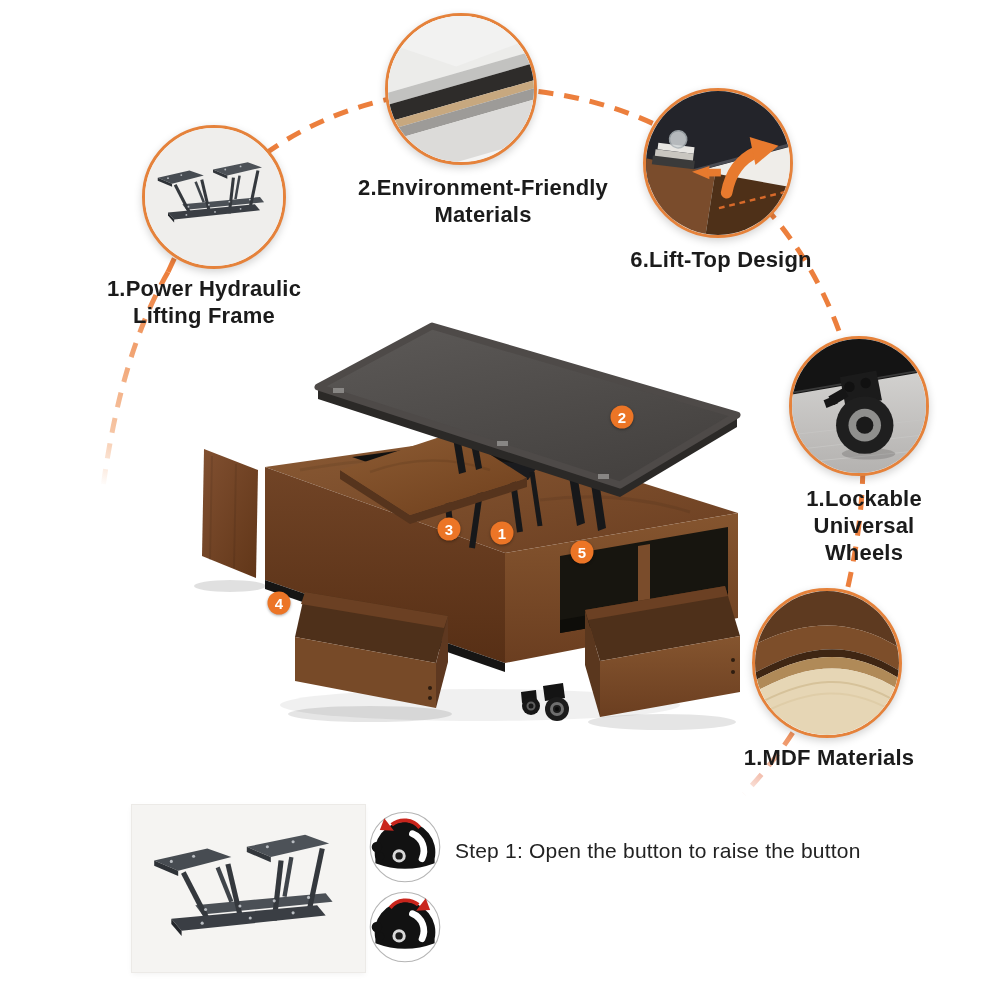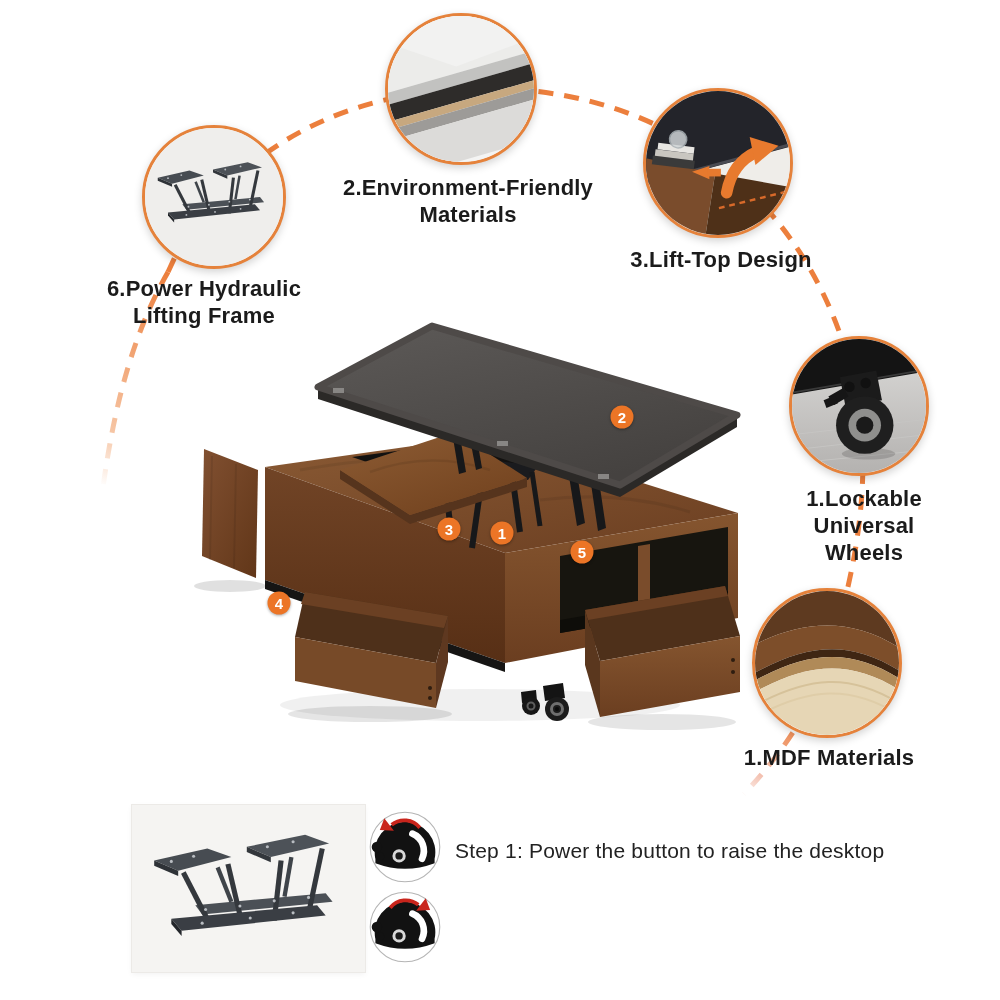--- a/index.html
+++ b/index.html
@@ -200,25 +200,25 @@
       <path d="M-5,0 L155,0 L155,62 C100,26 50,30 -5,58 Z" fill="#5e3a20"></path>
       <path d="M-5,58 C50,30 100,26 155,62 L155,86 C100,50 55,54 -5,88 Z" fill="#7d4e2a"></path>
       <path d="M-5,88 C55,54 100,50 155,86 L155,94 C100,58 55,62 -5,96 Z" fill="#3f2613"></path>
       <path d="M-5,96 C55,62 100,58 155,94 L155,106 C100,70 55,74 -5,108 Z" fill="#b08a58"></path>
       <path d="M-5,108 C55,74 100,70 155,106 L155,150 L-5,150 Z" fill="#e6d6b5"></path>
       <path d="M-5,122 C55,88 100,84 155,120" stroke="#d6c29a" stroke-width="2" fill="none"></path>
       <path d="M-5,134 C55,100 100,96 155,132" stroke="#dfcda8" stroke-width="2" fill="none"></path>
     </svg>
   </div>
 
-  <div class="feature-label" style="left:204px;top:276px">6.Power Hydraulic
+  <div class="feature-label" style="left:204px;top:276px">1.Power Hydraulic
 Lifting Frame</div>
-  <div class="feature-label" style="left:468px;top:175px">2.Environment-Friendly
+  <div class="feature-label" style="left:483px;top:175px">2.Environment-Friendly
 Materials</div>
-  <div class="feature-label" style="left:721px;top:247px">3.Lift-Top Design</div>
+  <div class="feature-label" style="left:721px;top:247px">6.Lift-Top Design</div>
   <div class="feature-label" style="left:864px;top:486px">1.Lockable Universal
 Wheels</div>
   <div class="feature-label" style="left:829px;top:745px">1.MDF Materials</div>
 
   <svg class="layer" viewBox="0 0 1000 1000">
     <defs>
       <linearGradient id="gradTop" x1="0" y1="0" x2="0.8" y2="1">
         <stop offset="0" stop-color="#8a5a34"></stop>
           <stop offset="1" stop-color="#6e4123"></stop>
       </linearGradient>
@@ -342,21 +342,21 @@
     </svg>
   </div>
 
   <div class="step-icon" style="left:368px;top:810px">
     <svg viewBox="0 0 100 100">
       <use href="#knob-base"></use>
       <path d="M70,24 A27,27 0 0 0 32,20" stroke="#c9251c" stroke-width="5" fill="none"></path>
       <polygon points="22,11 16,27 35,28" fill="#c9251c"></polygon>
     </svg>
   </div>
-  <div class="step-text" style="top:839px">Step 1: Power the button to raise the desktop</div>
+  <div class="step-text" style="top:839px">Step 1: Open the button to raise the button</div>
 
   <div class="step-icon" style="left:368px;top:890px">
     <svg viewBox="0 0 100 100">
       <use href="#knob-base"></use>
       <path d="M30,24 A27,27 0 0 1 68,20" stroke="#c9251c" stroke-width="5" fill="none"></path>
       <polygon points="78,11 84,27 65,28" fill="#c9251c"></polygon>
     </svg>
   </div>
 
 </div>

